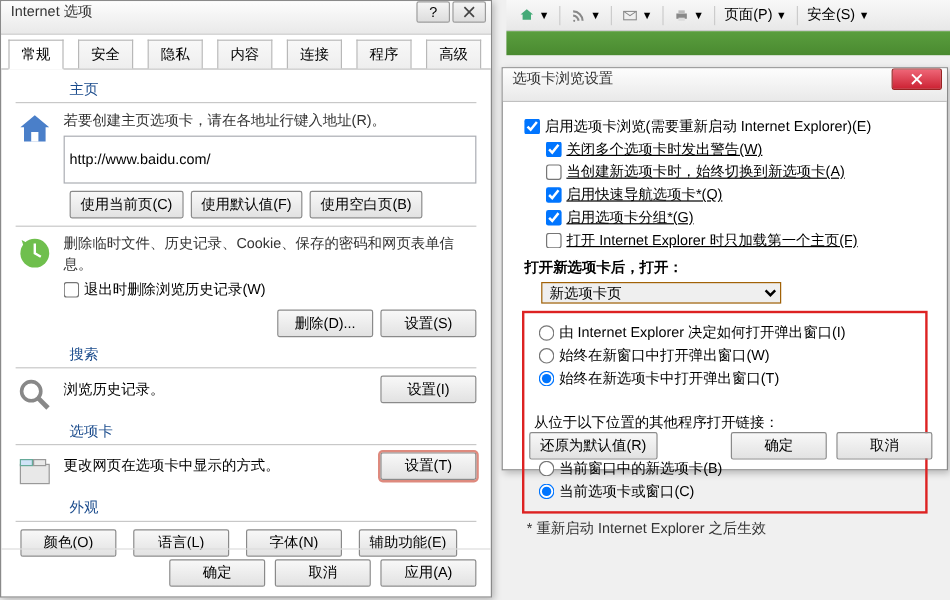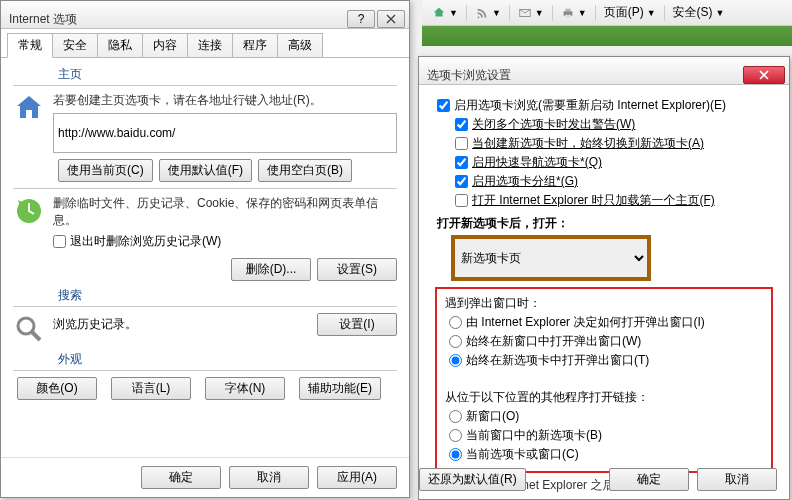--- a/index.html
+++ b/index.html
@@ -6,30 +6,30 @@
 body { background: #f0f0f0; width: 792px; height: 500px; position: relative; overflow: hidden; }
 
 .toolbar { position: absolute; top: 0; right: 0; height: 26px; display: flex; align-items: center; gap: 4px; padding: 2px 8px; background: linear-gradient(#f8f8f8,#e8e8e8); border-bottom: 1px solid #ccc; width: 370px; }
 .toolbar .sep { width: 1px; height: 16px; background: #ccc; margin: 0 2px; }
 .toolbar .tb-item { display: flex; align-items: center; gap: 2px; padding: 1px 2px; cursor: pointer; }
 .toolbar svg { width: 14px; height: 14px; }
 .greenbar { position: absolute; top: 26px; right: 0; width: 370px; height: 20px; background: linear-gradient(#5a9e3e,#4a8a30); }
 
 .dialog { position: absolute; background: #fff; border: 1px solid #8a8a8a; box-shadow: 2px 2px 6px rgba(0,0,0,0.25); }
 .dlg1 { left: 0; top: 0; width: 410px; height: 498px; }
-.dlg2 { left: 418px; top: 56px; width: 372px; height: 444px; }
-
-.titlebar { height: 28px; background: linear-gradient(#fdfdfd,#e9e9e9); border-bottom: 1px solid #c0c0c0; display: flex; align-items: flex-end; padding: 0 4px 0 8px; }
+.dlg2 { left: 418px; top: 56px; width: 372px; height: 336px; }
+
+.titlebar { height: 28px; background: linear-gradient(#fdfdfd,#e9e9e9); border-bottom: 1px solid #c0c0c0; display: flex; align-items: flex-start; padding: 0 4px 0 8px; }
 .titlebar .title { flex: 1; color: #333; }
 .winbtns { display: flex; gap: 2px; }
 .winbtn { width: 28px; height: 18px; border: 1px solid #9a9a9a; background: linear-gradient(#f5f5f5,#ddd); display: flex; align-items: center; justify-content: center; border-radius: 2px; cursor: pointer; }
 .winbtn.close { background: linear-gradient(#e67,#c23); border-color: #922; color: #fff; width: 42px; }
 .winbtn svg { width: 10px; height: 10px; }
 
-.tabs { display: flex; background: #fff; border-bottom: 1px solid #b8b8b8; padding: 4px 6px 0 6px; gap: 0; }
+.tabs { display: flex; background: #fff; border-bottom: 1px solid #b8b8b8; padding: 4px 6px 0 6px; gap: 13px; }
 .tab { padding: 3px 10px; border: 1px solid #b8b8b8; border-bottom: none; background: linear-gradient(#f8f8f8,#eee); cursor: pointer; margin-right: -1px; position: relative; }
 .tab.active { background: #fff; z-index: 2; border-bottom: 1px solid #fff; margin-bottom: -1px; }
 
 .body { padding: 8px 12px; }
 .group { margin-bottom: 6px; }
 .group-title { color: #1a4b8c; font-weight: normal; padding-bottom: 1px; margin-left: 45px; }
 .group-line { height: 1px; background: #c8c8c8; margin: 1px 0 6px 0; }
 .row { display: flex; align-items: flex-start; gap: 8px; }
 .icon32 { width: 32px; height: 32px; flex-shrink: 0; }
 .content { flex: 1; }
@@ -42,28 +42,28 @@
 .btn.highlight { box-shadow: 0 0 0 2px rgba(200,60,40,.6); }
 
 .chk { display: flex; align-items: center; gap: 4px; margin: 2px 0; }
 .chk input { margin: 0; }
 
 .dlg2 .body { padding: 10px 14px 8px 14px; }
 .cb-line { display: flex; align-items: center; gap: 4px; margin: 2px 0 2px 4px; }
 .sub { margin-left: 18px; text-decoration: underline; }
 
 .sect-label { margin: 6px 0 3px 4px; font-weight: bold; }
-select { border: 4px solid #a16207; padding: 11px 2px; font-size: 12px; }
+select { border: 1px solid #a16207; padding: 0 2px; font-size: 12px; }
 
 .redbox { border: 2px solid #d22; padding: 6px 8px; margin: 6px 2px 2px 2px; }
 .radio-line { display: flex; align-items: center; gap: 4px; margin: 2px 0 2px 4px; }
 .note { margin: 4px 0 0 6px; color: #333; }
 
 .footer { position: absolute; bottom: 8px; right: 12px; display: flex; gap: 8px; }
-.footer.left { left: 0; right: auto; }
+.footer.left { left: 22px; right: auto; }
 .dlg1-footer { position: absolute; bottom: 8px; left: 0; right: 0; padding: 0 12px; display: flex; justify-content: flex-end; gap: 8px; border-top: 1px solid #ddd; padding-top: 8px; }
 
 .dd { font-size: 9px; margin-left: 1px; }
 </style>
 </head>
 <body>
 
 <div class="toolbar">
   <span class="tb-item">
       <svg viewBox="0 0 16 16">
@@ -181,20 +181,35 @@
               <circle cx="13" cy="13" r="8" fill="none" stroke="#888" stroke-width="3"></circle>
               <line x1="19" y1="19" x2="27" y2="27" stroke="#888" stroke-width="4"></line>
             </svg></div>
         <div class="content" style="display:flex;align-items:center;justify-content:space-between">
           <span>浏览历史记录。</span>
           <button class="btn">设置(I)</button>
         </div>
       </div>
     </div>
 
+    <div class="group">
+      <div class="group-title">选项卡</div>
+      <div class="group-line"></div>
+      <div class="row">
+        <div class="icon32"><svg viewBox="0 0 32 32">
+              <rect x="4" y="10" width="24" height="16" fill="#e8e8e8" stroke="#999"></rect>
+              <rect x="4" y="6" width="10" height="5" fill="#cfe3f7" stroke="#6a9"></rect>
+              <rect x="15" y="6" width="10" height="5" fill="#e8e8e8" stroke="#999"></rect>
+            </svg></div>
+        <div class="content" style="display:flex;align-items:center;justify-content:space-between">
+          <span>更改网页在选项卡中显示的方式。</span>
+          <button class="btn highlight">设置(T)</button>
+        </div>
+      </div>
+    </div>
 
     <div class="group">
       <div class="group-title">外观</div>
       <div class="group-line"></div>
       <div class="btn-row" style="justify-content:flex-start;gap:14px;margin-left:4px">
         <button class="btn">颜色(O)</button>
         <button class="btn">语言(L)</button>
         <button class="btn">字体(N)</button>
         <button class="btn">辅助功能(E)</button>
       </div>
@@ -244,21 +259,20 @@
           <input type="checkbox" style="">
           <span>打开 Internet Explorer 时只加载第一个主页(F)</span>
         </label>
     </div>
     <div class="sect-label">打开新选项卡后，打开：</div>
     <select style="width:200px;margin-left:18px">
       <option>新选项卡页</option>
     </select>
 
     <div class="redbox">
-      <div style="margin-bottom:2px">遇到弹出窗口时：</div>
       <label class="radio-line">
           <input type="radio" name="p" style="">
           <span>由 Internet Explorer 决定如何打开弹出窗口(I)</span>
         </label>
       <label class="radio-line">
           <input type="radio" name="p" style="">
           <span>始终在新窗口中打开弹出窗口(W)</span>
         </label>
       <label class="radio-line">
           <input type="radio" name="p" checked="" style="">

